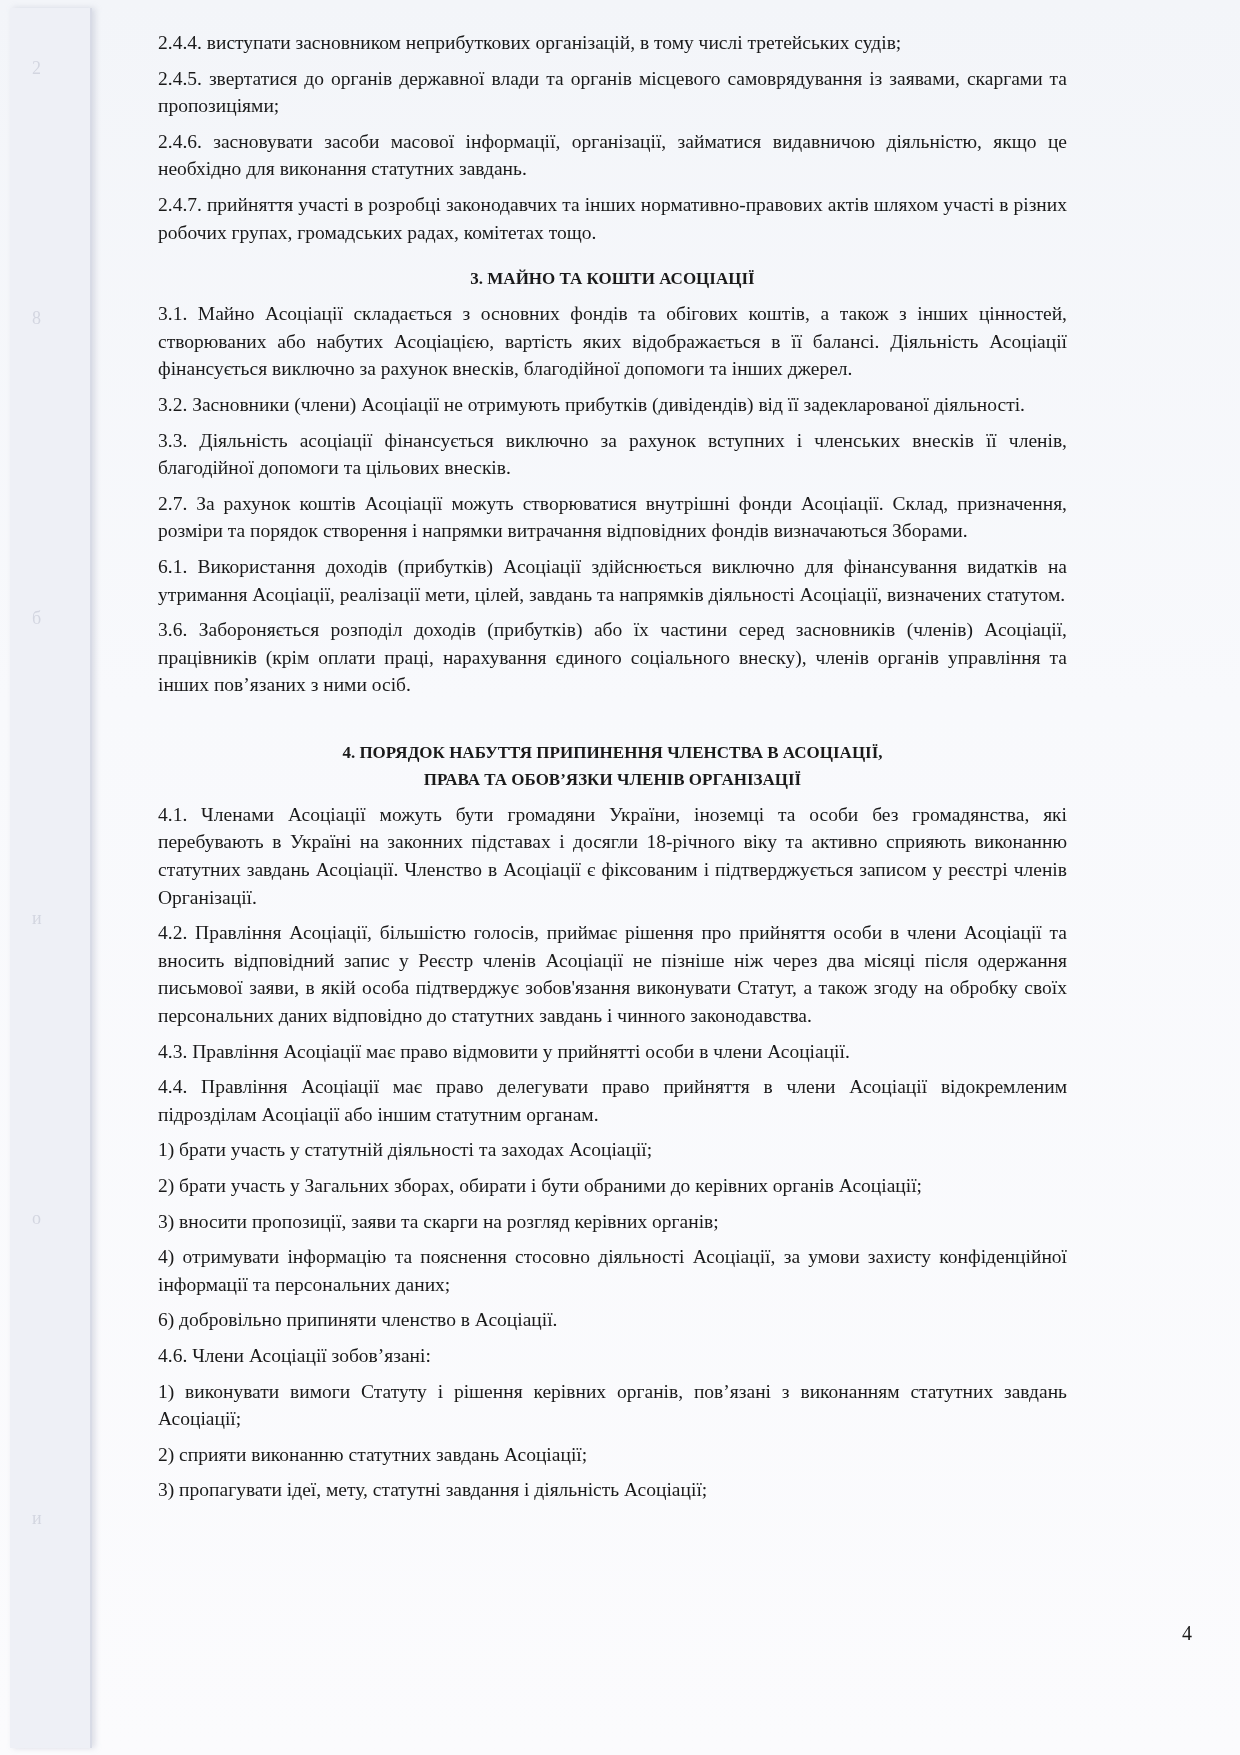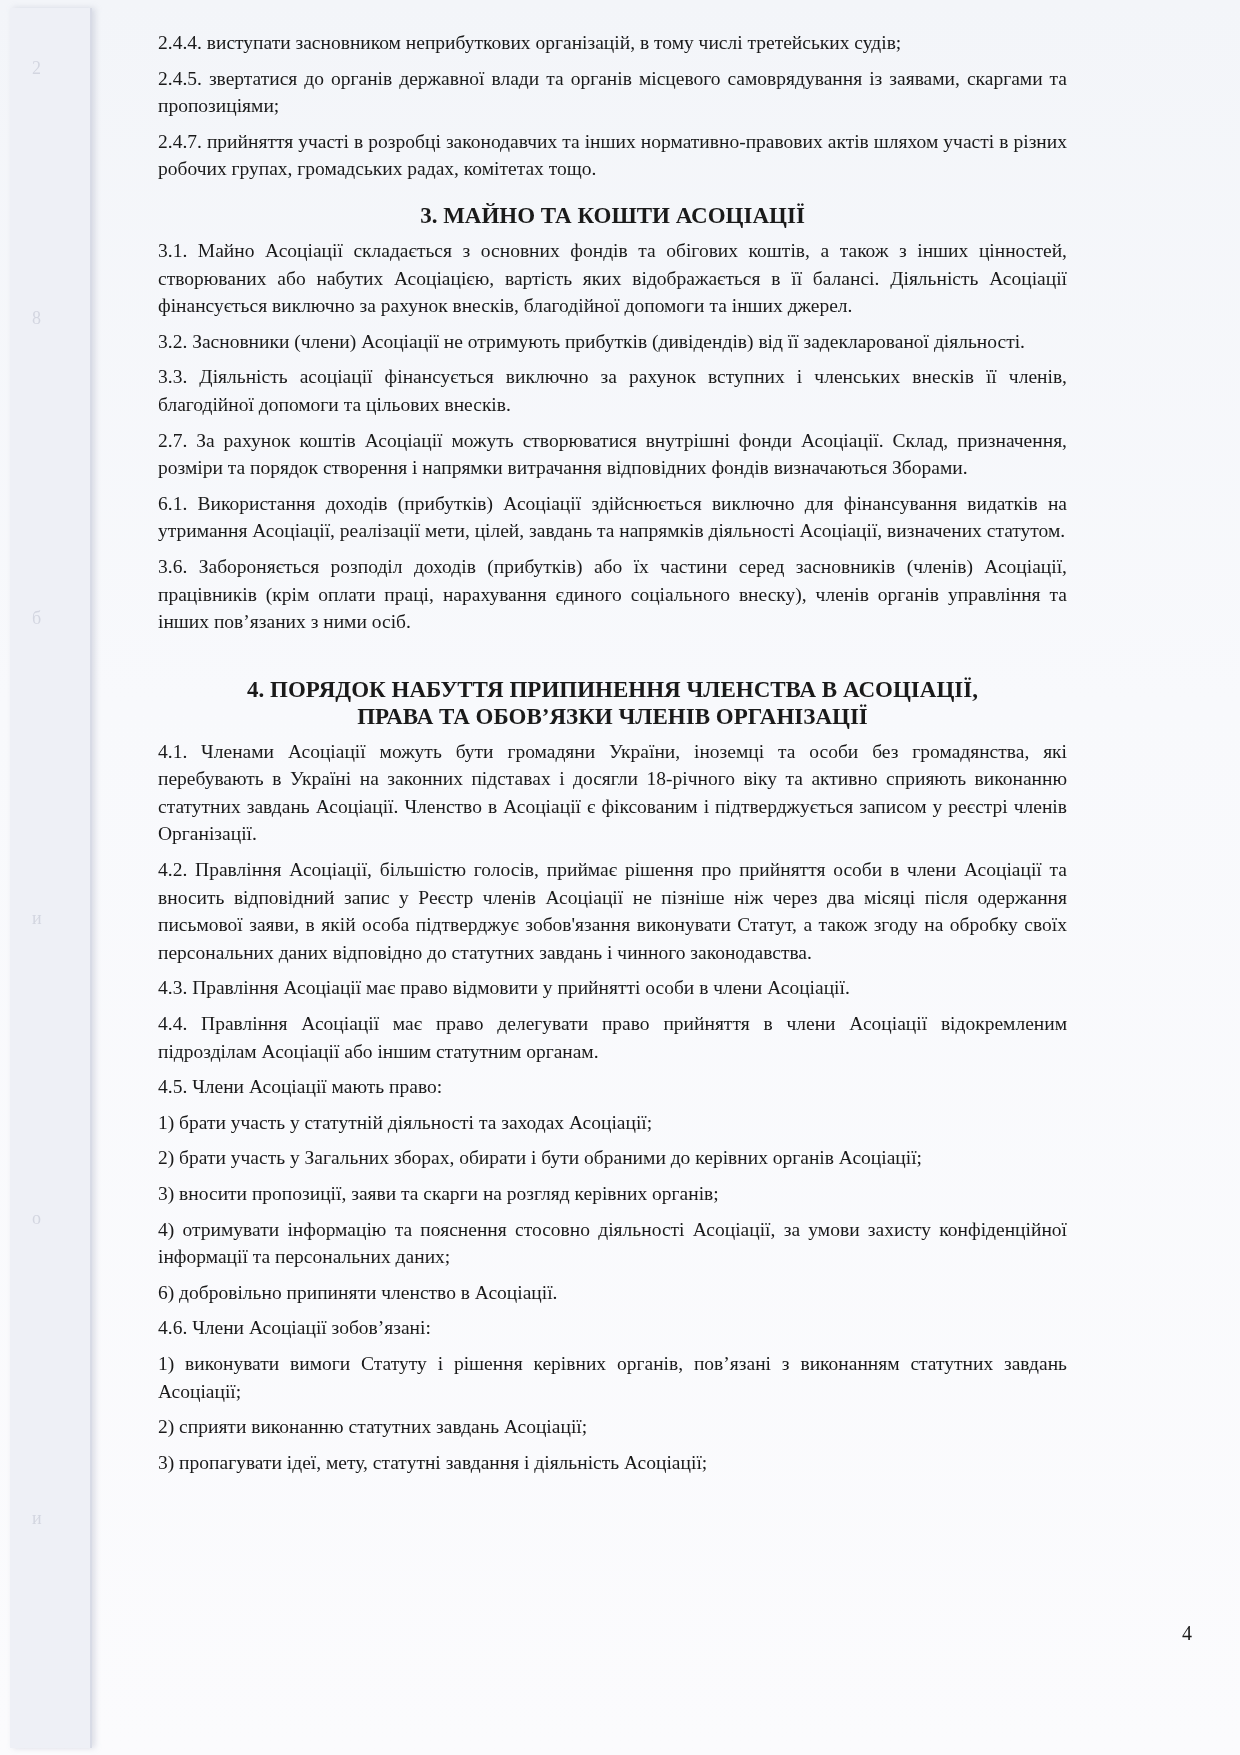--- a/index.html
+++ b/index.html
@@ -24,21 +24,21 @@
     position: absolute; left: 22px; width: 20px;
     color: #c9ccd8; font-size: 18px; opacity: 0.7;
   }
   .page {
     position: absolute; left: 150px; top: 21px; width: 925px;
     font-size: 19.5px; line-height: 27.6px;
   }
   .p { margin: 8px; text-align: justify; }
   .p.left { text-align: left; }
   .heading {
-    margin: 8px; text-align: center; font-weight: bold; font-size: 23px;
+    margin: 8px; text-align: center; font-weight: bold; font-size: 17px;
     line-height: 27px;
   }
   .h3 { margin-top: 19px; margin-bottom: 2px; }
   .h4 { margin-top: 40px; margin-bottom: 1px; }
   .page-number {
     position: absolute; left: 1182px; top: 1622px;
     font-size: 20px; color: #1a1a1a;
   }
 </style>
 </head>
@@ -52,20 +52,21 @@
   <span class="ghost" style="top:600px">б</span>
   <span class="ghost" style="top:900px">и</span>
   <span class="ghost" style="top:1200px">о</span>
   <span class="ghost" style="top:1500px">и</span>
 </div>
 
 <div class="page">
   <section>
     <p class="p">2.4.4. виступати засновником неприбуткових організацій, в тому числі третейських судів;</p>
     <p class="p">2.4.5. звертатися до органів державної влади та органів місцевого самоврядування із заявами, скаргами та пропозиціями;</p>
+    <p class="p">2.4.6. засновувати засоби масової інформації, організації, займатися видавничою діяльністю, якщо це необхідно для виконання статутних завдань.</p>
     <p class="p">2.4.7. прийняття участі в розробці законодавчих та інших нормативно-правових актів шляхом участі в різних робочих групах, громадських радах, комітетах тощо.</p>
   </section>
 
   <section>
     <h2 class="heading h3">3.  МАЙНО ТА КОШТИ АСОЦІАЦІЇ</h2>
     <p class="p">3.1. Майно Асоціації складається з основних фондів та обігових коштів, а також з інших цінностей, створюваних або набутих Асоціацією, вартість яких відображається в її балансі. Діяльність Асоціації фінансується виключно за рахунок внесків, благодійної допомоги та інших джерел.</p>
     <p class="p">3.2. Засновники (члени) Асоціації не отримують прибутків (дивідендів) від її задекларованої діяльності.</p>
     <p class="p">3.3. Діяльність асоціації фінансується виключно за рахунок вступних і членських внесків її членів, благодійної допомоги та цільових внесків.</p>
     <p class="p">2.7. За рахунок коштів Асоціації можуть створюватися внутрішні фонди Асоціації. Склад, призначення, розміри та порядок створення і напрямки витрачання відповідних фондів визначаються Зборами.</p>
     <p class="p">6.1. Використання доходів (прибутків) Асоціації здійснюється виключно для фінансування видатків на утримання Асоціації, реалізації мети, цілей, завдань та напрямків діяльності Асоціації, визначених статутом.</p>
@@ -74,21 +75,20 @@
 
   <section>
     <h2 class="heading h4">
       <span>4. ПОРЯДОК НАБУТТЯ  ПРИПИНЕННЯ ЧЛЕНСТВА В АСОЦІАЦІЇ,</span><br>
       <span>ПРАВА ТА ОБОВ’ЯЗКИ ЧЛЕНІВ ОРГАНІЗАЦІЇ</span>
     </h2>
     <p class="p">4.1. Членами Асоціації можуть бути громадяни України, іноземці та особи без громадянства, які перебувають в Україні на законних підставах і досягли 18-річного віку та активно сприяють виконанню статутних завдань Асоціації. Членство в Асоціації є фіксованим і підтверджується записом у реєстрі членів Організації.</p>
     <p class="p">4.2. Правління Асоціації, більшістю голосів, приймає рішення про прийняття особи в члени Асоціації та вносить відповідний запис у Реєстр членів Асоціації не пізніше ніж через два місяці після одержання письмової заяви, в якій особа підтверджує зобов'язання виконувати Статут, а також згоду на обробку своїх персональних даних відповідно до статутних завдань і чинного законодавства.</p>
     <p class="p left">4.3. Правління Асоціації має право відмовити у прийнятті особи в члени Асоціації.</p>
     <p class="p">4.4. Правління Асоціації має право делегувати право прийняття в члени Асоціації відокремленим підрозділам Асоціації або іншим статутним органам.</p>
-    <p class="p left">4.5. Члени Асоціації мають право:</p>
     <p class="p left">1) брати участь у статутній діяльності та заходах Асоціації;</p>
     <p class="p left">2) брати участь у Загальних зборах, обирати і бути обраними до керівних органів Асоціації;</p>
     <p class="p left">3) вносити пропозиції, заяви та скарги на розгляд керівних органів;</p>
     <p class="p">4) отримувати інформацію та пояснення стосовно діяльності Асоціації, за умови захисту конфіденційної інформації та персональних даних;</p>
     <p class="p left">6) добровільно припиняти членство в Асоціації.</p>
     <p class="p left">4.6. Члени Асоціації зобов’язані:</p>
     <p class="p">1) виконувати вимоги Статуту і рішення керівних органів, пов’язані з виконанням статутних завдань Асоціації;</p>
     <p class="p left">2) сприяти виконанню статутних завдань Асоціації;</p>
     <p class="p left">3) пропагувати ідеї, мету, статутні завдання і діяльність Асоціації;</p>
   </section>

